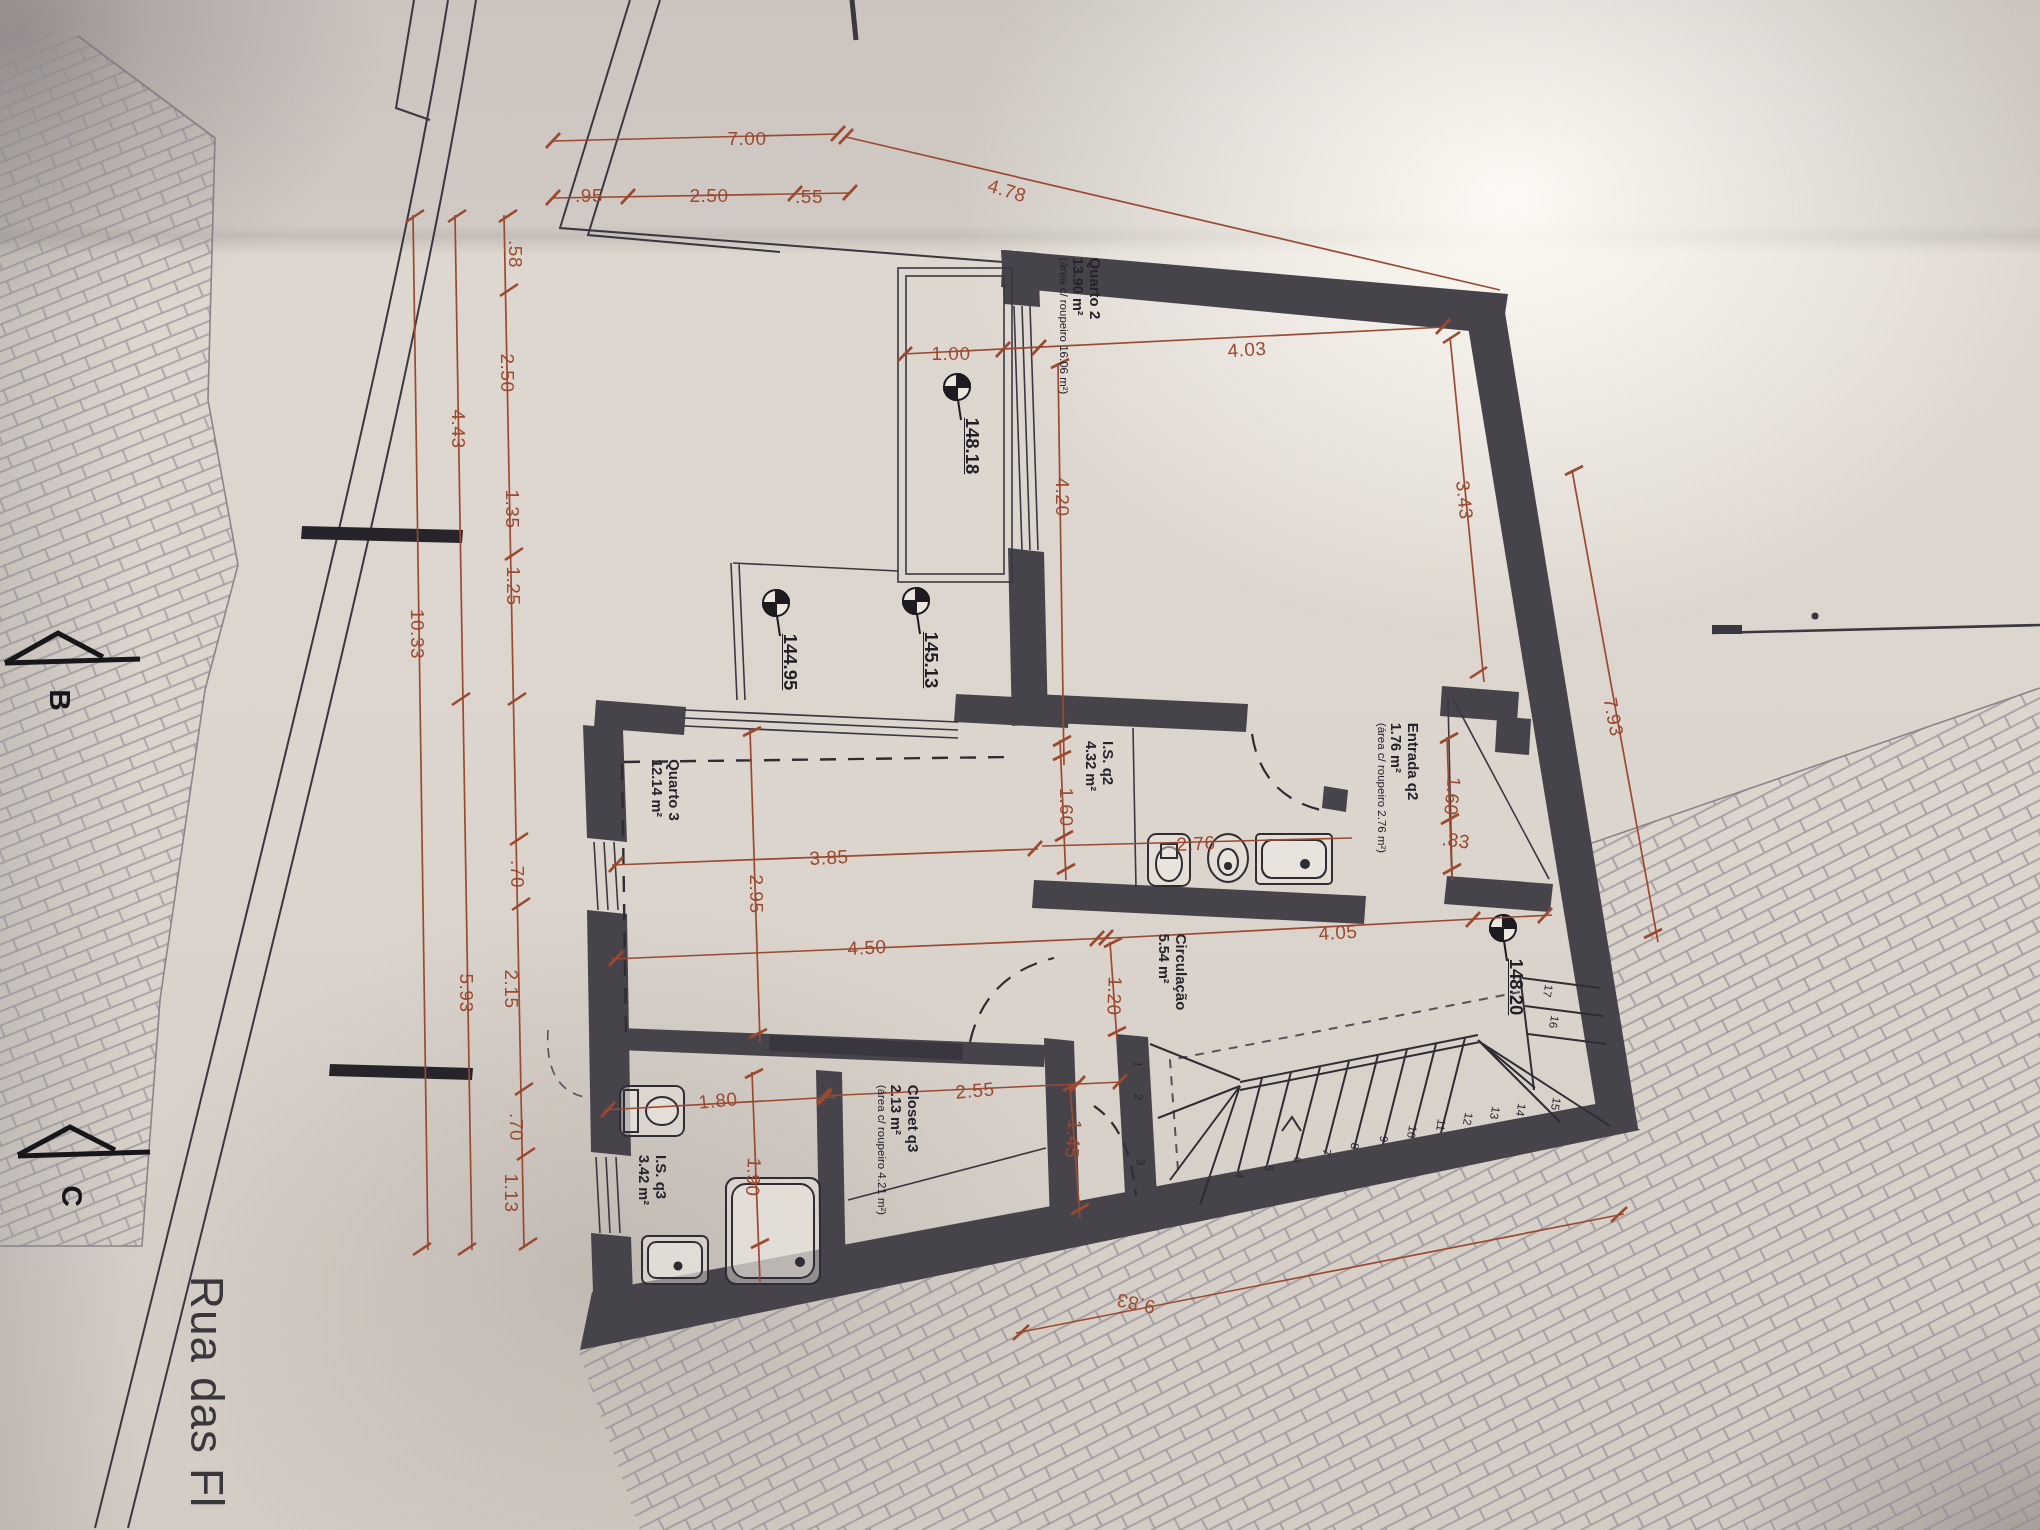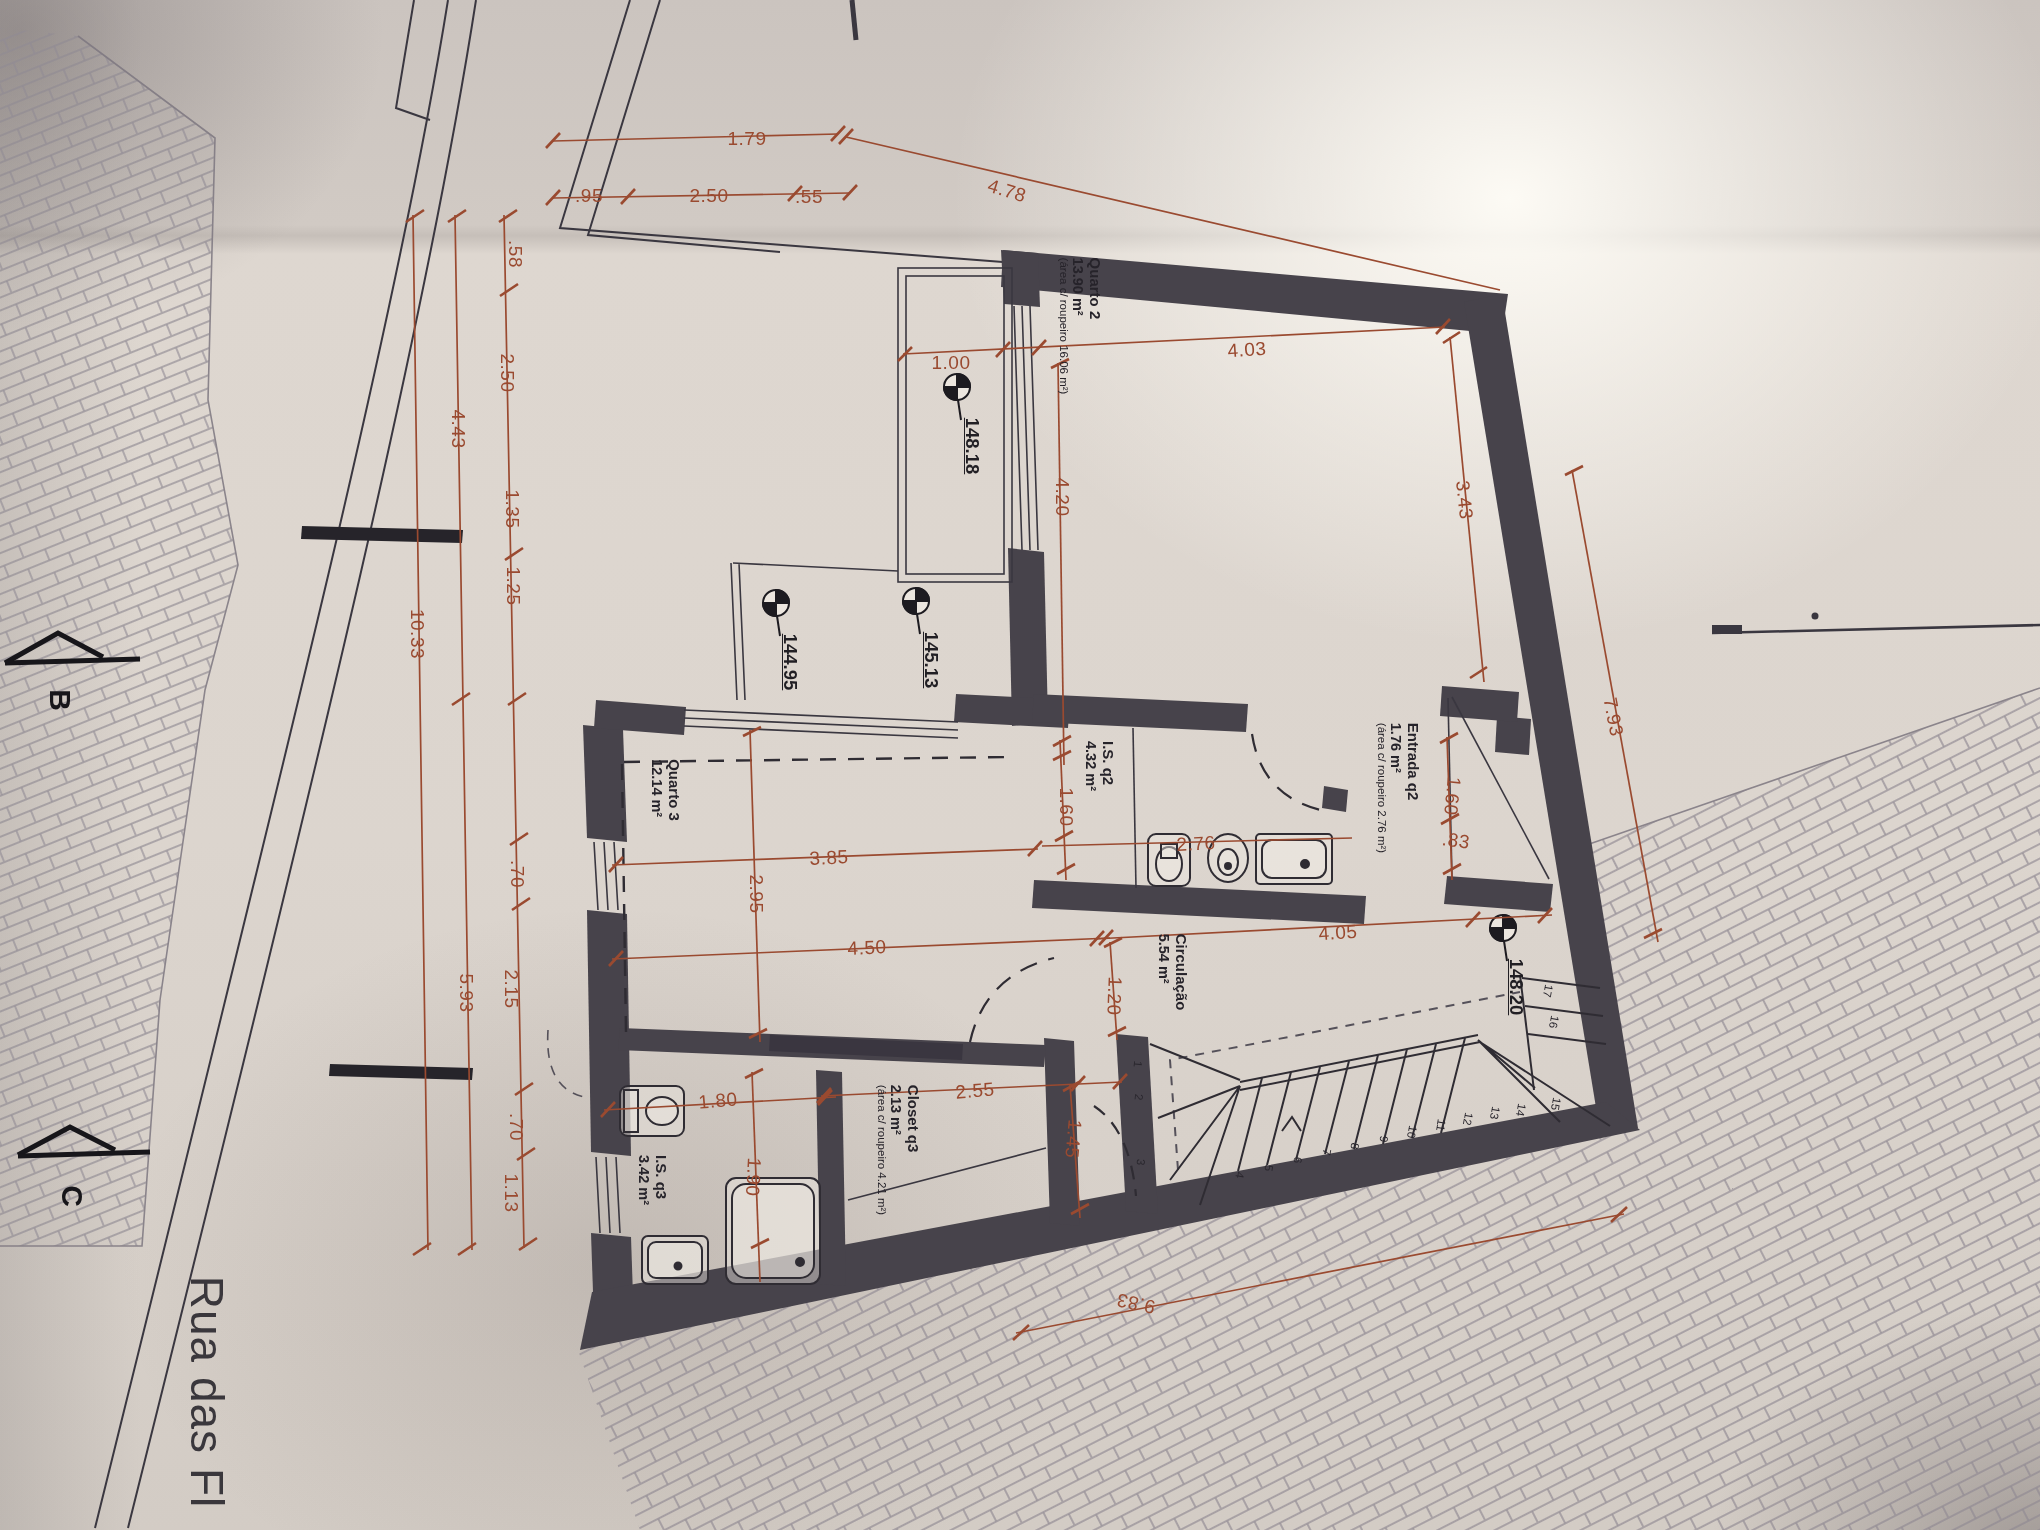--- a/index.html
+++ b/index.html
@@ -223,39 +223,39 @@
              M1104,947 L1122,938 M1108,1036 L1126,1027
              M1090,946 L1104,931 M1466,927 L1480,912 M1538,923 L1552,908
              M817,1103 L831,1088 M1071,1091 L1085,1076 M1113,1089 L1127,1074
              M1063,1091 L1081,1081 M1071,1214 L1089,1204
              M601,1117 L615,1102 M818,1105 L832,1090
              M745,1078 L763,1069 M751,1248 L769,1239
              M1013,1340 L1029,1325 M1611,1222 L1627,1207"></path>
   </g>
 </svg>
 
-  <span class="lbl" style="left:747px;top:139px">1.79</span>
+  <span class="lbl" style="left:747px;top:139px">7.00</span>
   <span class="lbl" style="left:589px;top:196px">.95</span>
   <span class="lbl" style="left:709px;top:196px">2.50</span>
   <span class="lbl" style="left:809px;top:197px">.55</span>
   <span class="lbl" style="left:1007px;top:191px;--r:17deg">4.78</span>
 
   <span class="lbl" style="left:515px;top:254px;--r:90deg">.58</span>
   <span class="lbl" style="left:507px;top:373px;--r:90deg">2.50</span>
   <span class="lbl" style="left:512px;top:509px;--r:90deg">1.35</span>
   <span class="lbl" style="left:513px;top:586px;--r:90deg">1.25</span>
   <span class="lbl" style="left:517px;top:874px;--r:90deg">.70</span>
   <span class="lbl" style="left:511px;top:989px;--r:90deg">2.15</span>
   <span class="lbl" style="left:516px;top:1127px;--r:90deg">.70</span>
   <span class="lbl" style="left:511px;top:1193px;--r:90deg">1.13</span>
   <span class="lbl" style="left:458px;top:429px;--r:90deg">4.43</span>
   <span class="lbl" style="left:466px;top:993px;--r:90deg">5.93</span>
   <span class="lbl" style="left:417px;top:634px;--r:90deg">10.33</span>
 
-  <span class="lbl" style="left:951px;top:363px">1.00</span>
+  <span class="lbl" style="left:951px;top:354px">1.00</span>
   <span class="lbl" style="left:1247px;top:350px;--r:-4deg">4.03</span>
   <span class="lbl" style="left:1062px;top:497px;--r:90deg">4.20</span>
   <span class="lbl" style="left:1464px;top:500px;--r:84deg">3.43</span>
   <span class="lbl" style="left:1452px;top:796px;--r:96deg">1.60</span>
   <span class="lbl" style="left:1456px;top:841px;--r:8deg">.83</span>
   <span class="lbl" style="left:1613px;top:717px;--r:79deg">7.93</span>
   <span class="lbl" style="left:1066px;top:807px;--r:90deg">1.60</span>
   <span class="lbl" style="left:1196px;top:844px;--r:-3deg">2.76</span>
   <span class="lbl" style="left:829px;top:858px;--r:-3deg">3.85</span>
   <span class="lbl" style="left:756px;top:894px;--r:90deg">2.95</span>

